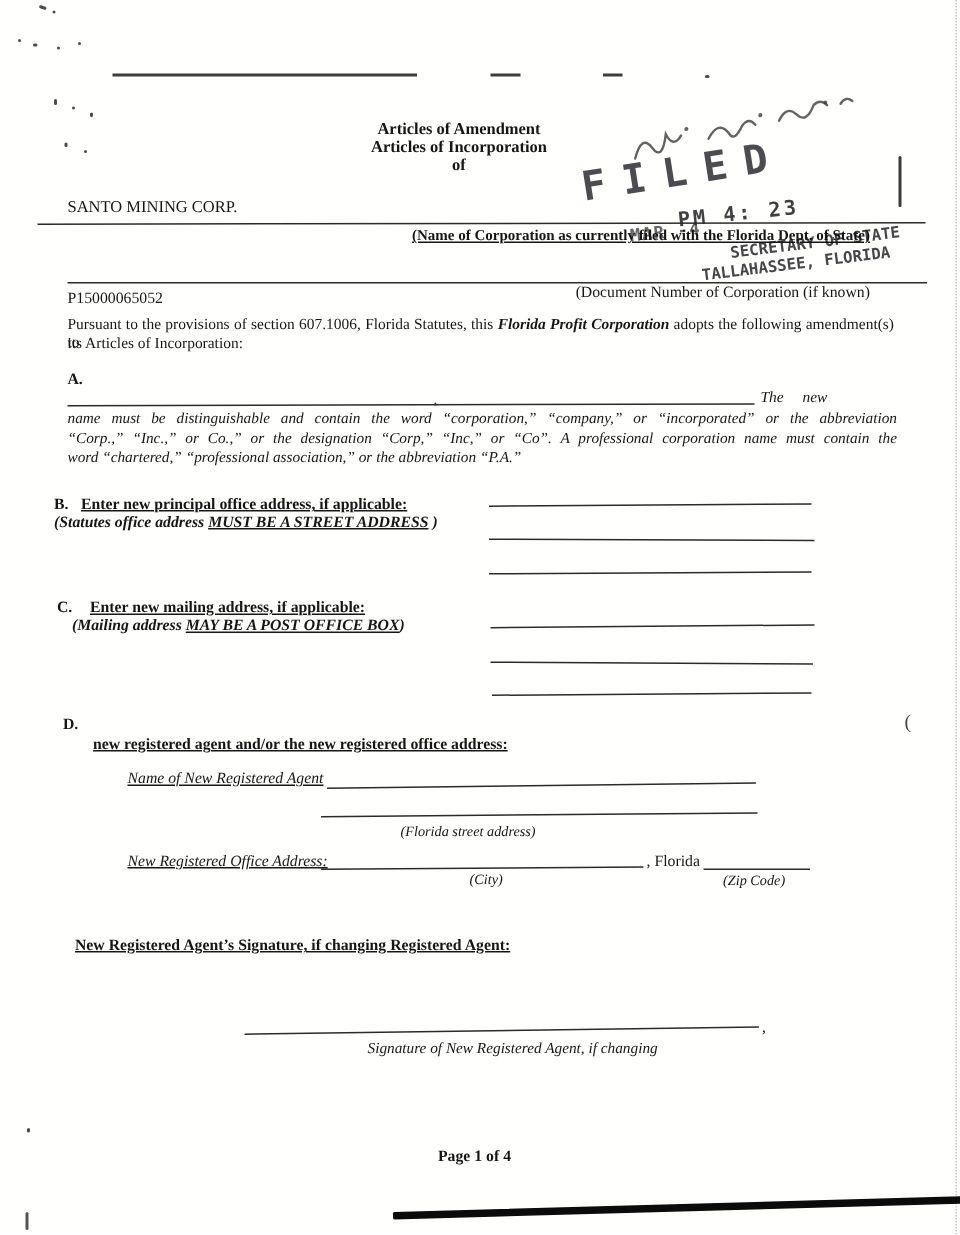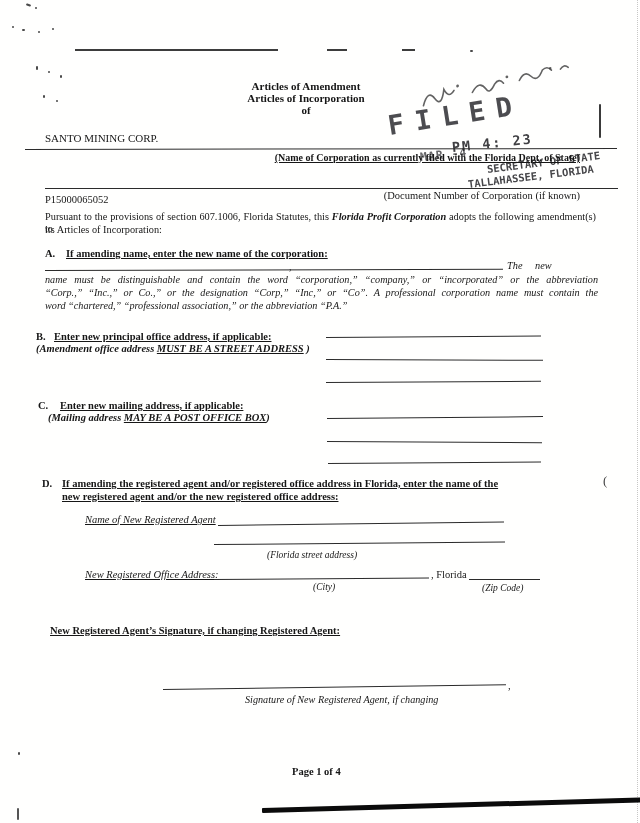--- a/index.html
+++ b/index.html
@@ -78,44 +78,42 @@
   <div class="t b u ctr" style="left:70px;top:152px;width:510px;font-size:10px;">(Name of Corporation as currently filed with the Florida Dept. of State)</div>
 
   <div class="t" style="left:45px;top:170px;margin-top:24px;">P15000065052</div>
   <div class="hl" style="left:45px;top:188px;width:573px;"></div>
   <div class="t ctr" style="left:90px;top:190px;width:490px;font-size:10.5px;">(Document Number of Corporation (if known)</div>
 
   <div class="t just" style="left:45px;top:211px;width:551px;font-size:10.3px;"><span>Pursuant to the provisions of section 607.1006, Florida Statutes, this </span><span class="b i">Florida Profit Corporation</span><span> adopts the following amendment(s) to</span></div>
   <div class="t" style="left:45px;top:224px;font-size:10.3px;">its Articles of Incorporation:</div>
 
   <div class="t b" style="left:45px;top:248px;">A.</div>
-  <div class="t b u" style="left:66px;top:248px;">If amending name, enter the new name of the corporation:</div>
   <div class="hl" style="left:45px;top:270px;width:458px;transform:rotate(-0.15deg);"></div>
   <div class="t i" style="left:289px;top:261px;font-size:10px;color:#333;">,</div>
   <div class="t i" style="left:507px;top:260px;font-size:10.3px;word-spacing:10px;">The new</div>
   <div class="t i just" style="left:45px;top:274px;width:553px;font-size:10.2px;">name must be distinguishable and contain the word “corporation,” “company,” or “incorporated” or the abbreviation</div>
   <div class="t i just" style="left:45px;top:287px;width:553px;font-size:10.2px;">“Corp.,” “Inc.,” or Co.,” or the designation “Corp,” “Inc,” or “Co”.  A professional corporation name must contain the</div>
   <div class="t i" style="left:45px;top:300px;font-size:10.2px;">word “chartered,” “professional association,” or the abbreviation “P.A.”</div>
 
   <div class="t b" style="left:36px;top:331px;">B.</div>
   <div class="t b u" style="left:54px;top:331px;">Enter new principal office address, if applicable:</div>
-  <div class="t b i" style="left:36px;top:343px;"><span>(Amendment office address </span><span class="u">MUST BE A STREET ADDRESS</span><span> )</span></div>
+  <div class="t b i" style="left:36px;top:343px;"><span>(Statutes office address </span><span class="u">MUST BE A STREET ADDRESS</span><span> )</span></div>
   <div class="hl" style="left:326px;top:337px;width:215px;transform:rotate(-0.4deg);"></div>
   <div class="hl" style="left:326px;top:359px;width:217px;transform:rotate(0.2deg);"></div>
   <div class="hl" style="left:326px;top:382px;width:215px;transform:rotate(-0.3deg);"></div>
 
   <div class="t b" style="left:38px;top:400px;">C.</div>
   <div class="t b u" style="left:60px;top:400px;">Enter new mailing address, if applicable:</div>
   <div class="t b i" style="left:48px;top:412px;"><span>(Mailing address </span><span class="u">MAY BE A POST OFFICE BOX</span><span>)</span></div>
   <div class="hl" style="left:327px;top:418px;width:216px;transform:rotate(-0.5deg);"></div>
   <div class="hl" style="left:327px;top:441px;width:215px;transform:rotate(0.3deg);"></div>
   <div class="hl" style="left:328px;top:463px;width:213px;transform:rotate(-0.4deg);"></div>
 
   <div class="t b" style="left:42px;top:478px;">D.</div>
-  <div class="t b u" style="left:62px;top:478px;">If amending the registered agent and/or registered office address in Florida, enter the name of the</div>
   <div class="t b u" style="left:62px;top:491px;">new registered agent and/or the new registered office address:</div>
 
   <div class="t i u" style="left:85px;top:514px;">Name of New Registered Agent</div>
   <div class="hl" style="left:218px;top:525px;width:286px;transform:rotate(-0.7deg);"></div>
 
   <div class="hl" style="left:214px;top:544px;width:291px;transform:rotate(-0.5deg);"></div>
   <div class="t i" style="left:267px;top:549px;font-size:9.5px;">(Florida street address)</div>
 
   <div class="t i u" style="left:85px;top:569px;">New Registered Office Address:</div>
   <div class="hl" style="left:214px;top:579px;width:215px;transform:rotate(-0.4deg);"></div>

